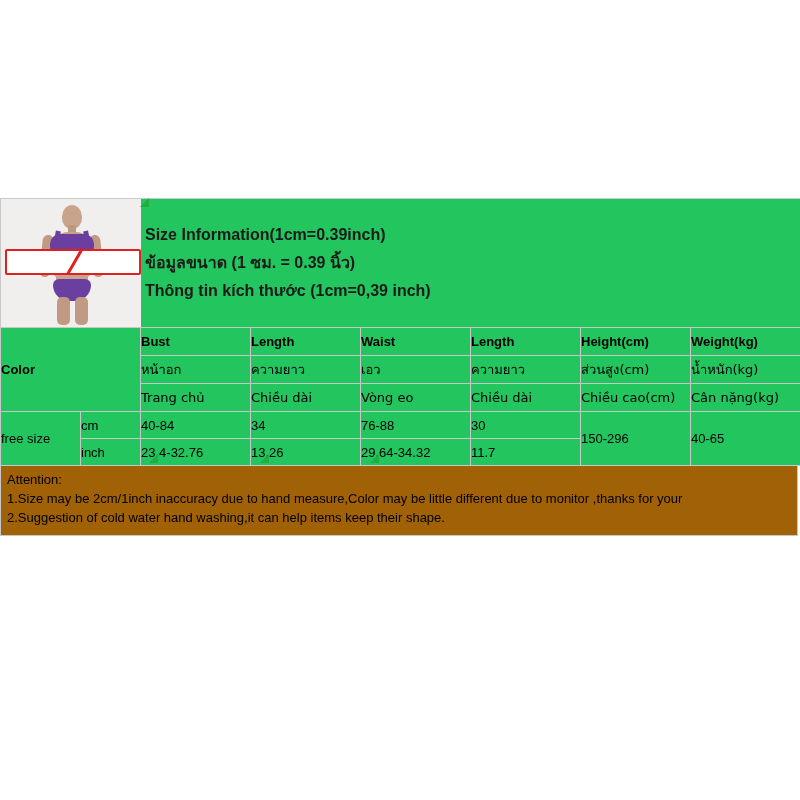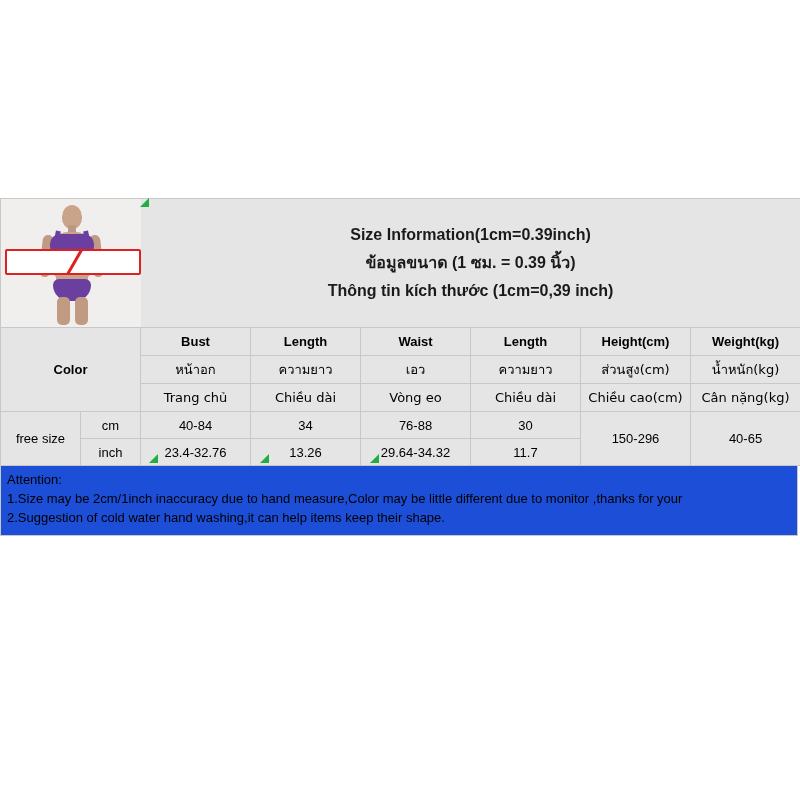--- a/index.html
+++ b/index.html
@@ -27,25 +27,24 @@
   }
   table.size-table {
     border-collapse: collapse;
     width: 800px;
     table-layout: fixed;
     background: #ffffff;
   }
   table.size-table td {
     border: 1px solid #c8c8c8;
     padding: 0;
-    text-align: center;
     vertical-align: middle;
     font-size: 13px;
     color: #000000;
-    background: #e5e5e5;
+    background: #22c55e;
   }
   .hdr-banner {
     background: #f0efed;
     height: 128px;
   }
   .banner-text {
     font-weight: bold;
     font-size: 16px;
     line-height: 28px;
     color: #1a1a1a;
@@ -238,21 +237,21 @@
   }
   .attention {
     width: 798px;
     border: 1px solid #c8c8c8;
     border-top: none;
     box-sizing: border-box;
     padding: 4px 6px 8px 6px;
     font-size: 13px;
     line-height: 19px;
     color: #000;
-    background: #1d4ed8;
+    background: #a16207;
   }
   .attention div { padding: 0; }
 </style>
 </head>
 <body>
 
 <div class="page">
 
   <div class="chart-wrap">
 

